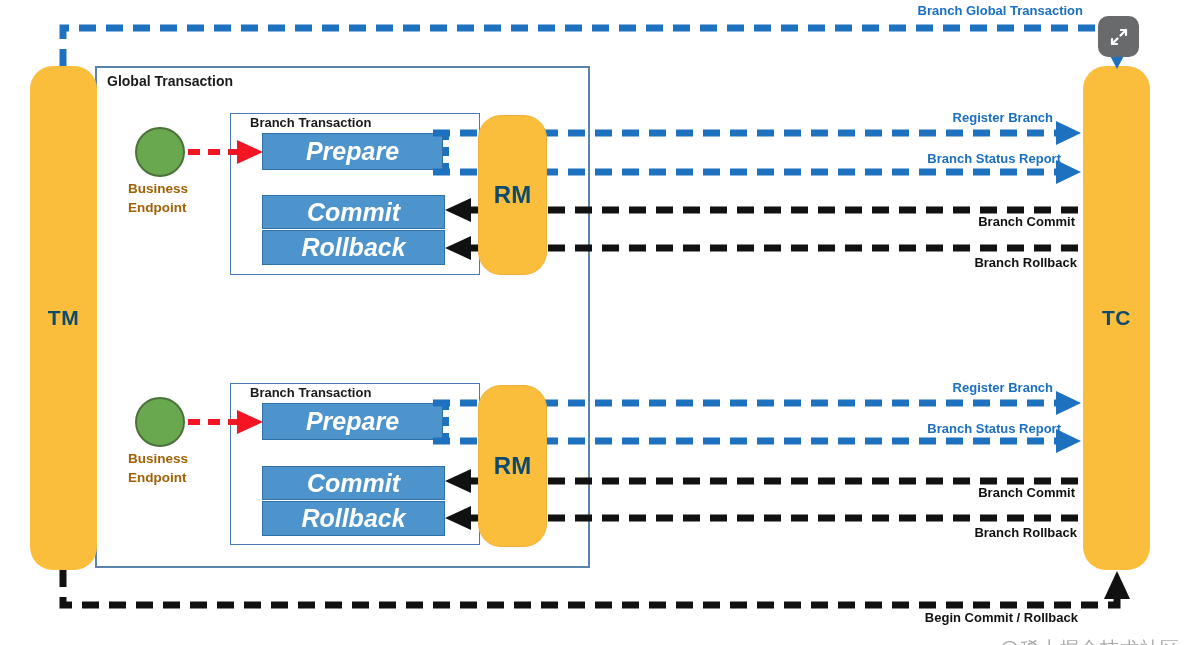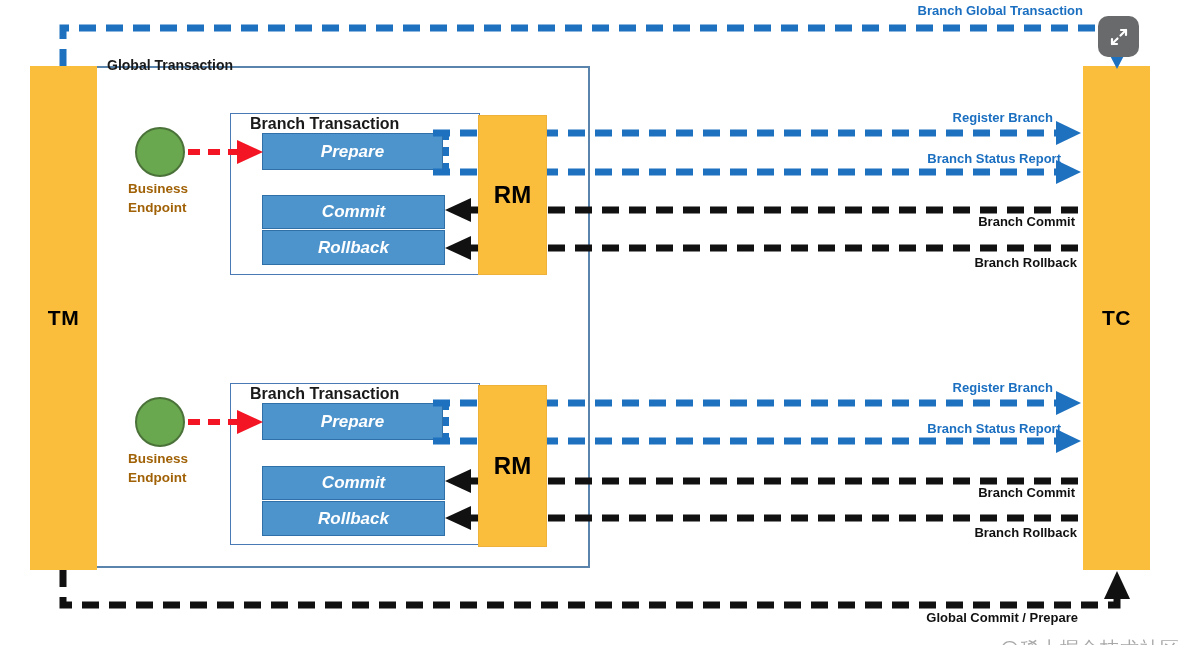--- a/index.html
+++ b/index.html
@@ -2,35 +2,35 @@
 <html><head>
 <meta charset="utf-8">
 <style>
   html,body { margin:0; padding:0; background:#fff; }
   .canvas {
     position:relative; width:1185px; height:645px; background:#ffffff;
     font-family:"Liberation Sans", sans-serif; overflow:hidden;
   }
   
   .node {
-    position:absolute; background:#fbbd3c; color:#000000; font-weight:bold;
-    display:flex; align-items:center; justify-content:center; z-index:3;
+    position:absolute; background:#fbbd3c; color:#0c4a6e; font-weight:bold;
+    display:flex; align-items:center; justify-content:center; z-index:3;border-radius:23px;
   }
   .tm, .tc { font-size:21px; letter-spacing:.5px; }
   .rm { font-size:24px; border:1px solid #eeb23a; box-sizing:border-box; }
   
   .frame { position:absolute; border:2px solid #5b84ad; box-sizing:border-box; z-index:1; background:transparent; }
   .frame-branch { border-width:1.5px; border-color:#4a7ab5; }
   .frame-label { position:absolute; font-weight:bold; color:#1a1a1a; z-index:1; white-space:nowrap; }
   .lbl-global { font-size:14px; }
-  .lbl-branch { font-size:16px;padding-left:17px; }
+  .lbl-branch { font-size:13px;padding-left:17px; }
   
   .step {
     position:absolute; background:#4e94cc; border:1px solid #3070a8; box-sizing:border-box;
-    color:#fff; font-style:italic; font-weight:bold; font-size:17px;
+    color:#fff; font-style:italic; font-weight:bold; font-size:25px;
     display:flex; align-items:center; justify-content:center; z-index:1;
   }
   
   .circle {
     position:absolute; width:50px; height:50px; border-radius:50%;
     background:#6aa84f; border:2px solid #4a7239; box-sizing:border-box; z-index:1;
   }
   .ep-label { position:absolute; font-weight:bold; font-size:13.5px; color:#a16207; line-height:19px; z-index:1; }
   
   .msg { position:absolute; font-weight:bold; font-size:13px; z-index:2; white-space:nowrap; }
@@ -51,21 +51,21 @@
     color:#999; opacity:.85; font-size:19px; letter-spacing:1px;
     font-family:"DejaVu Sans", sans-serif;
   }
 </style>
 </head>
 <body>
 
 <div class="canvas">
 
   <div class="frame" style="left:95px; top:66px; width:495px; height:502px;"></div>
-  <div class="frame-label lbl-global" style="left:107px; top:57px;">Global Transaction</div>
+  <div class="frame-label lbl-global" style="left:107px; top:73px;">Global Transaction</div>
 
   <div class="frame frame-branch" style="left:230px; top:113px; width:250px; height:162px;"></div>
   <div class="frame-label lbl-branch" style="left:233px; top:115px;">Branch Transaction</div>
 
   <div class="frame frame-branch" style="left:230px; top:383px; width:250px; height:162px;"></div>
   <div class="frame-label lbl-branch" style="left:233px; top:385px;">Branch Transaction</div>
 
   <div class="circle" style="left:135px; top:127px;"></div>
   <div class="ep-label" style="left:128px; top:179px;">
     <div>Business</div>
@@ -144,21 +144,21 @@
   <div class="msg msg-blue" style="right:132px; top:110px;">Register Branch</div>
   <div class="msg msg-blue" style="right:124px; top:151px;">Branch Status Report</div>
   <div class="msg msg-black" style="right:110px; top:214px;">Branch Commit</div>
   <div class="msg msg-black" style="right:108px; top:255px;">Branch Rollback</div>
 
   <div class="msg msg-blue" style="right:132px; top:380px;">Register Branch</div>
   <div class="msg msg-blue" style="right:124px; top:421px;">Branch Status Report</div>
   <div class="msg msg-black" style="right:110px; top:485px;">Branch Commit</div>
   <div class="msg msg-black" style="right:108px; top:525px;">Branch Rollback</div>
 
-  <div class="msg msg-black" style="right:107px; top:610px;">Global Commit / Prepare</div>
+  <div class="msg msg-black" style="right:107px; top:610px;">Begin Commit / Rollback</div>
 
   <button class="expand-btn" aria-label="expand">
     <svg width="24" height="24" viewBox="0 0 24 24" fill="none" stroke="#fff" stroke-width="2.2" stroke-linecap="round" stroke-linejoin="round">
       <path d="M14 5 h5 v5"></path>
       <path d="M19 5 l-5.5 5.5"></path>
       <path d="M10 19 h-5 v-5"></path>
       <path d="M5 19 l5.5 -5.5"></path>
     </svg>
   </button>
 

